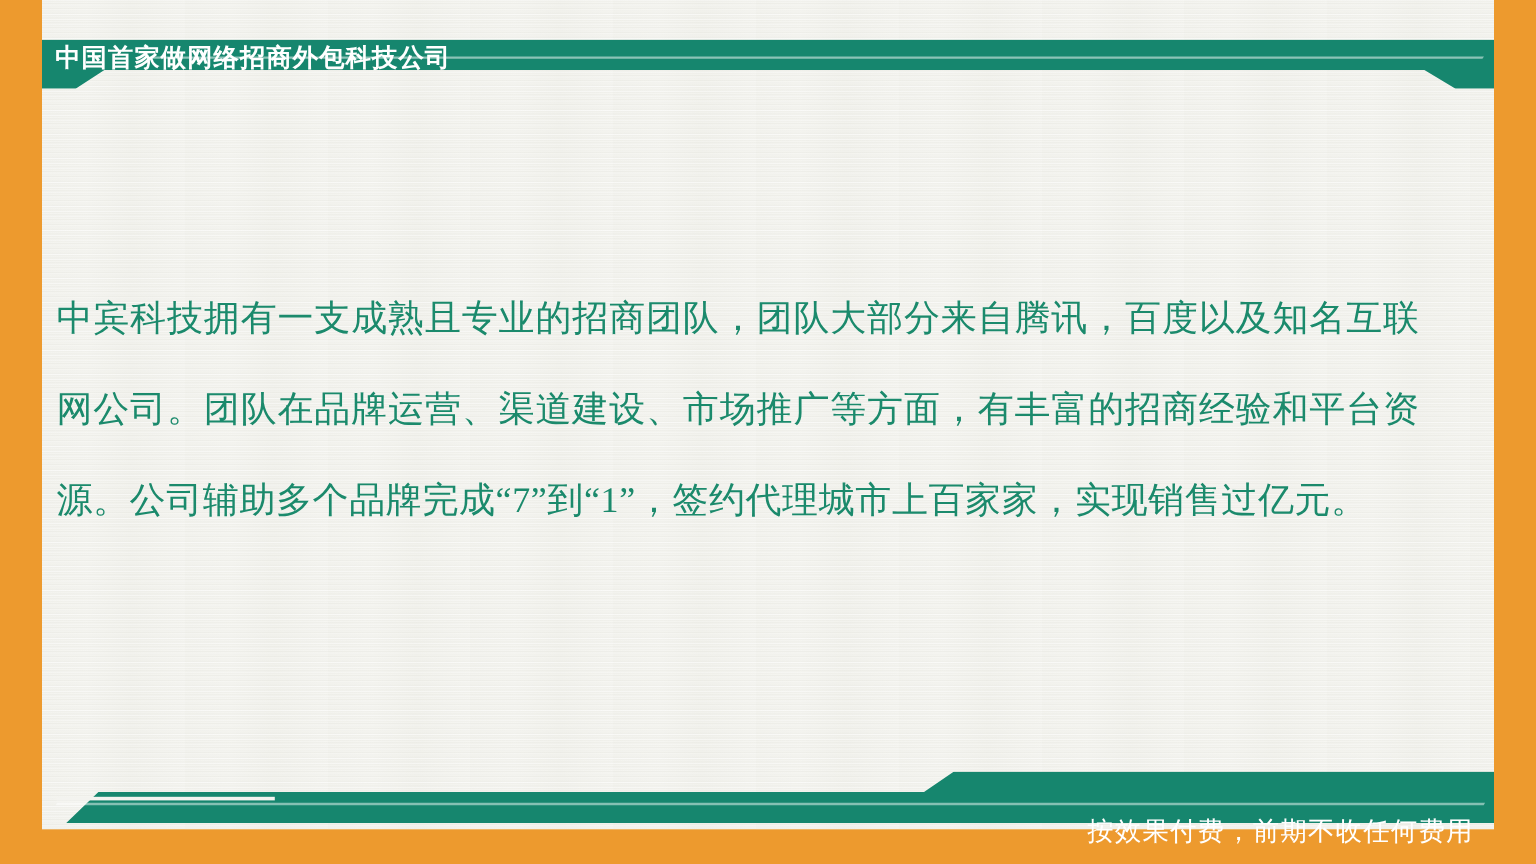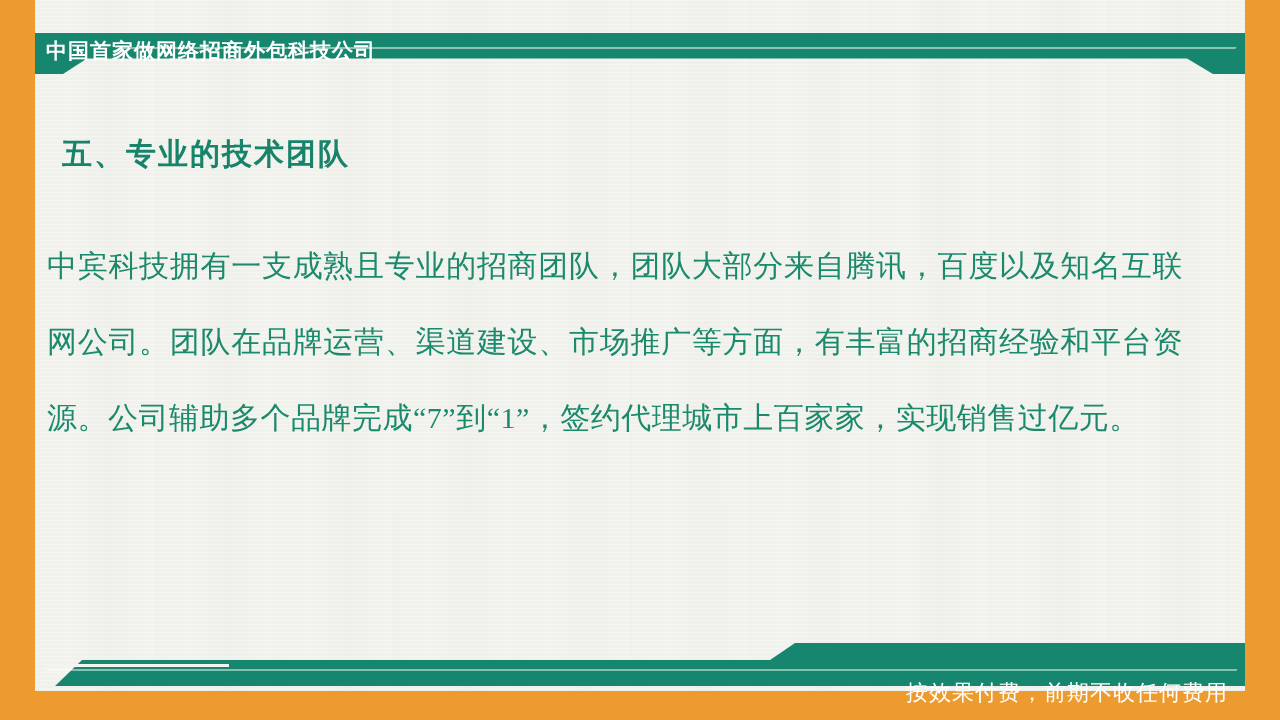--- a/index.html
+++ b/index.html
@@ -70,21 +70,21 @@
     position: absolute;
     left: 46px;
     top: 34px;
     height: 34px;
     line-height: 34px;
     color: #ffffff;
     font-size: 21px;
     font-weight: bold;
     letter-spacing: 1px;
     white-space: nowrap;
-    font-family: Liberation Sans, sans-serif;
+    font-family: Liberation Mono, monospace;
   }
 
   
   .heading {
     position: absolute;
     left: 62px;
     top: 134px;
     font-size: 30px;
     font-weight: bold;
     color: #17836a;
@@ -149,21 +149,20 @@
 <body>
 
 <div class="slide">
 
   <div class="paper"></div>
 
   <div class="header-band-main"></div>
   <div class="header-hairline"></div>
   <div class="header-title">中国首家做网络招商外包科技公司</div>
 
-  <div class="heading">五、专业的技术团队</div>
 
   <div class="body-text">中宾科技拥有一支成熟且专业的招商团队，团队大部分来自腾讯，百度以及知名互联网公司。团队在品牌运营、渠道建设、市场推广等方面，有丰富的招商经验和平台资源。公司辅助多个品牌完成“7”到“1”，签约代理城市上百家家，实现销售过亿元。</div>
 
   <div class="footer-band-shape"></div>
   <div class="footer-hairline"></div>
   <div class="footer-underline"></div>
   <div class="footer-text">按效果付费，前期不收任何费用</div>
 
 </div>
 

